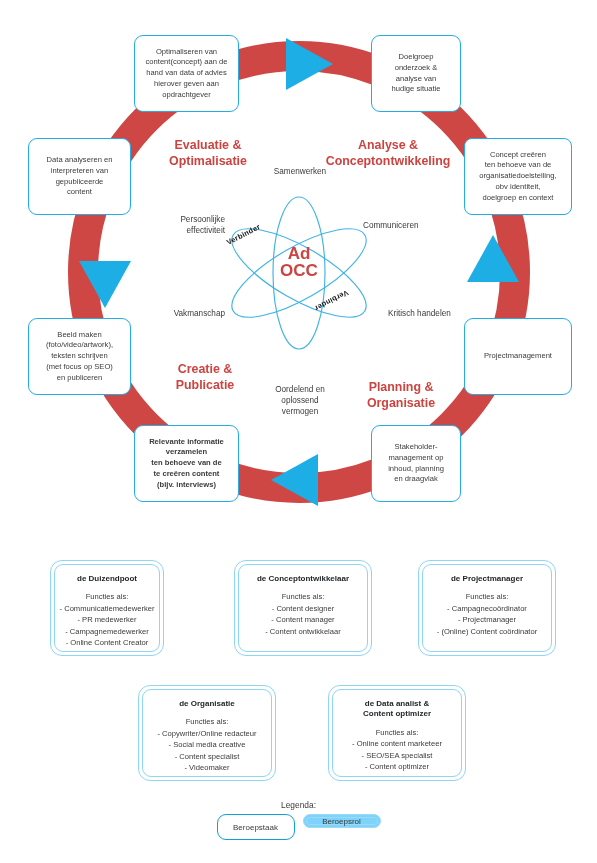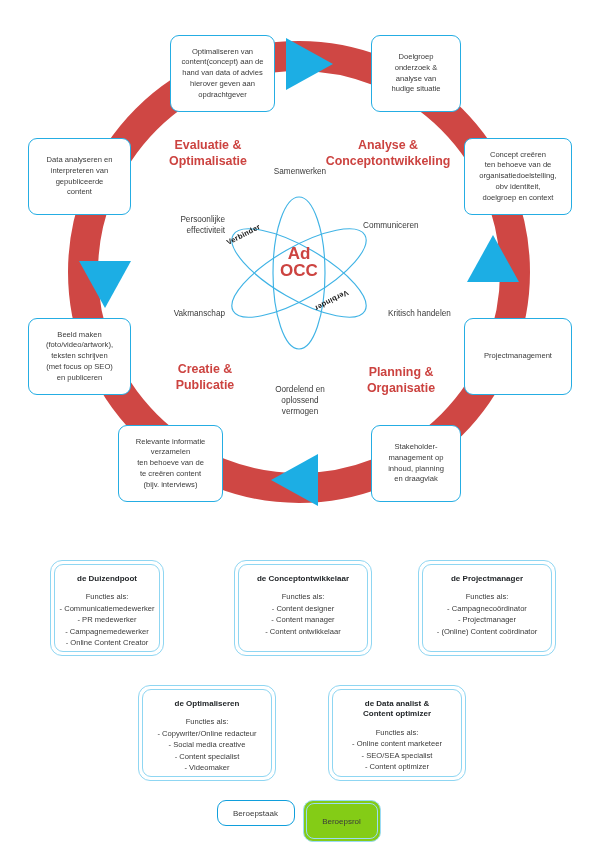--- a/index.html
+++ b/index.html
@@ -159,25 +159,25 @@
     display: flex;
     align-items: center;
     justify-content: center;
     font-size: 8px;
     color: #3a3a3a;
     background: #fff;
   }
   .legend-role {
     box-sizing: border-box;
     width: 78px;
-    height: 42px;
+    height: 14px;
     border: 1.3px solid #9BDBF4;
     border-radius: 10px;
     padding: 2px;
-    background: #84cc16;
+    background: #7dd3fc;
   }
   .legend-role-inner {
     box-sizing: border-box;
     width: 100%;
     height: 100%;
     border: 1.3px solid #9BDBF4;
     border-radius: 8px;
     display: flex;
     align-items: center;
     justify-content: center;
@@ -197,26 +197,26 @@
     <polygon fill="#1CAEE4" points="286,38 333,64 286,90"></polygon>
     <polygon fill="#1CAEE4" points="493,235 519,282 467,282"></polygon>
     <polygon fill="#1CAEE4" points="318,454 271,480 318,506"></polygon>
     <polygon fill="#1CAEE4" points="105,308 79,261 131,261"></polygon>
   </svg>
 
   <div class="quad-label" style="left:148px;top:138px;width:120px;">Evaluatie &amp;
 Optimalisatie</div>
   <div class="quad-label" style="left:305px;top:138px;width:166px;">Analyse &amp;
 Conceptontwikkeling</div>
-  <div class="quad-label" style="left:338px;top:365px;width:126px;text-align:center;">Planning &amp;
+  <div class="quad-label" style="left:338px;top:380px;width:126px;text-align:center;">Planning &amp;
 Organisatie</div>
   <div class="quad-label" style="left:142px;top:362px;width:126px;">Creatie &amp;
 Publicatie</div>
 
-  <div class="task-box" style="left:134px;top:35px;width:105px;height:77px;margin-left:36px;">
+  <div class="task-box" style="left:134px;top:35px;width:105px;height:77px;">
     <span class="tb-text">Optimaliseren van
 content(concept) aan de
 hand van data of advies
 hierover geven aan
 opdrachtgever</span>
   </div>
 
   <div class="task-box" style="left:371px;top:35px;width:90px;height:77px;">
     <span class="tb-text">Doelgroep
 onderzoek &amp;
@@ -236,21 +236,21 @@
     <span class="tb-text">Projectmanagement</span>
   </div>
 
   <div class="task-box" style="left:371px;top:425px;width:90px;height:77px;">
     <span class="tb-text">Stakeholder-
 management op
 inhoud, planning
 en draagvlak</span>
   </div>
 
-  <div class="task-box" style="left:118px;top:425px;width:105px;height:77px;">
+  <div class="task-box" style="left:134px;top:425px;width:105px;height:77px;font-weight:bold;">
     <span class="tb-text">Relevante informatie
 verzamelen
 ten behoeve van de
 te creëren content
 (bijv. interviews)</span>
   </div>
 
   <div class="task-box" style="left:28px;top:318px;width:103px;height:77px;">
     <span class="tb-text">Beeld maken
 (foto/video/artwork),
@@ -322,21 +322,21 @@
       <div class="role-title">de Projectmanager</div>
       <div class="role-body">Functies als:
 - Campagnecoördinator
 - Projectmanager
 - (Online) Content coördinator</div>
     </div>
   </div>
 
   <div class="role-box" style="left:138px;top:685px;width:138px;height:96px;">
     <div class="role-inner">
-      <div class="role-title">de Optimaliseren</div>
+      <div class="role-title">de Organisatie</div>
       <div class="role-body">Functies als:
 - Copywriter/Online redacteur
 - Social media creative
 - Content specialist
 - Videomaker</div>
     </div>
   </div>
 
   <div class="role-box" style="left:328px;top:685px;width:138px;height:96px;">
     <div class="role-inner">
@@ -344,20 +344,21 @@
 Content optimizer</div>
       <div class="role-body">Functies als:
 - Online content marketeer
 - SEO/SEA specialist
 - Content optimizer</div>
     </div>
   </div>
 </div>
 
 <div id="legend">
+  <div id="legend-title">Legenda:</div>
   <div id="legend-row">
     <div class="legend-task">
       <span>Beroepstaak</span>
     </div>
     <div class="legend-role">
       <div class="legend-role-inner">
         <span>Beroepsrol</span>
       </div>
     </div>
   </div>

